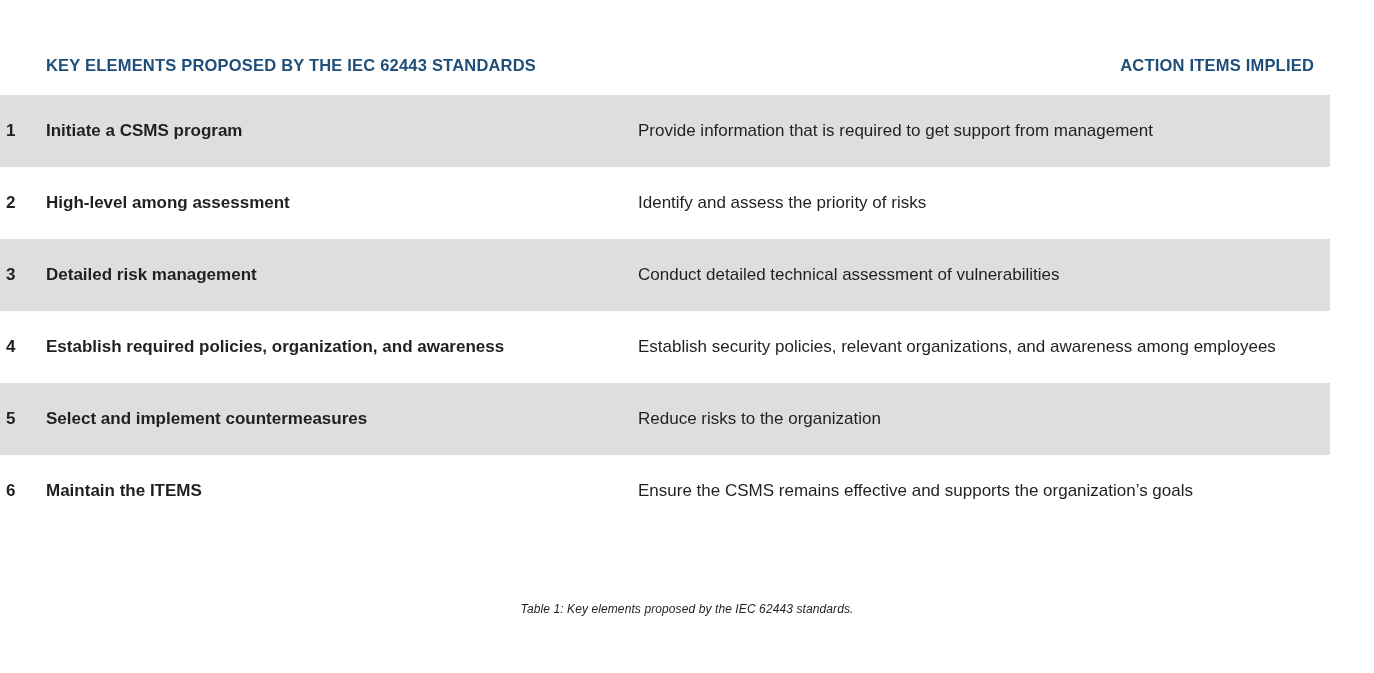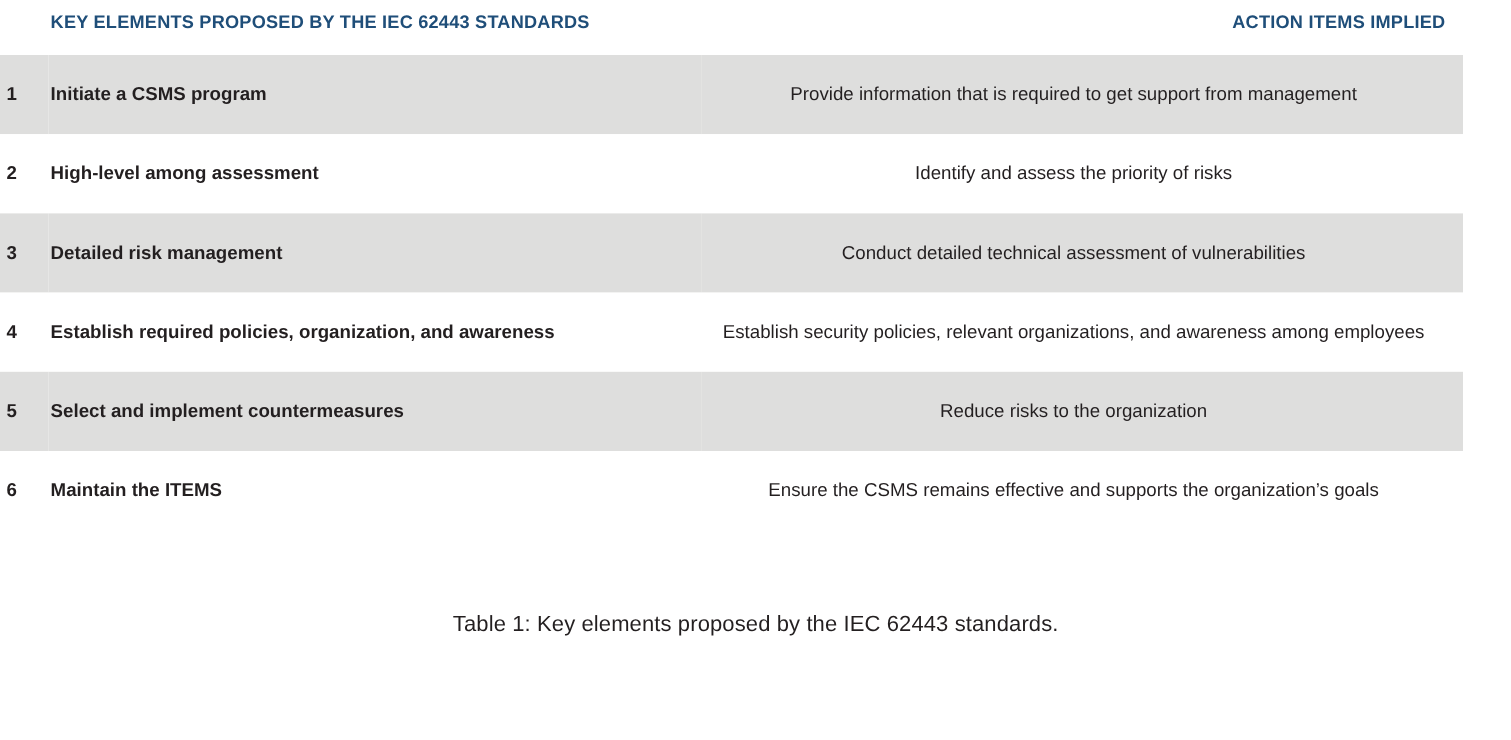--- a/index.html
+++ b/index.html
@@ -10,20 +10,21 @@
     width: 1374px;
     height: 673px;
     background: #ffffff;
     font-family: "Liberation Sans", sans-serif;
     color: #231f20;
     overflow: hidden;
   }
   .table-wrap {
     position: relative;
     width: 1106px;
+    margin-top: 45px;
   }
   table.main-table {
     border-collapse: collapse;
     width: 1330px;
     margin-left: 0px;
     table-layout: fixed;
   }
   col.c-num { width: 44px; }
   col.c-key { width: 594px; }
   col.c-act { width: 692px; }
@@ -52,29 +53,30 @@
     color: #231f20;
     padding: 24px 16px 24px 0;
   }
   tbody td.cell-num {
     font-weight: bold;
     padding-left: 6px;
     padding-right: 0;
     white-space: nowrap;
   }
   tbody td.cell-key { padding-left: 2px; font-weight: bold; }
-  tbody td.cell-act { padding-left: 0px; text-align: center; }
+  tbody td.cell-act { padding-left: 0px; }
 
   .caption {
     width: 1374px;
     text-align: center;
-    font-size: 20px;
+    font-size: 12px;
     color: #231f20;
     margin-top: 74px;
     letter-spacing: 0.1px;
+    font-style: italic;
   }
 </style>
 </head>
 <body>
 
 <div class="table-wrap">
   <table class="main-table">
     <colgroup>
       <col class="c-num">
       <col class="c-key">

